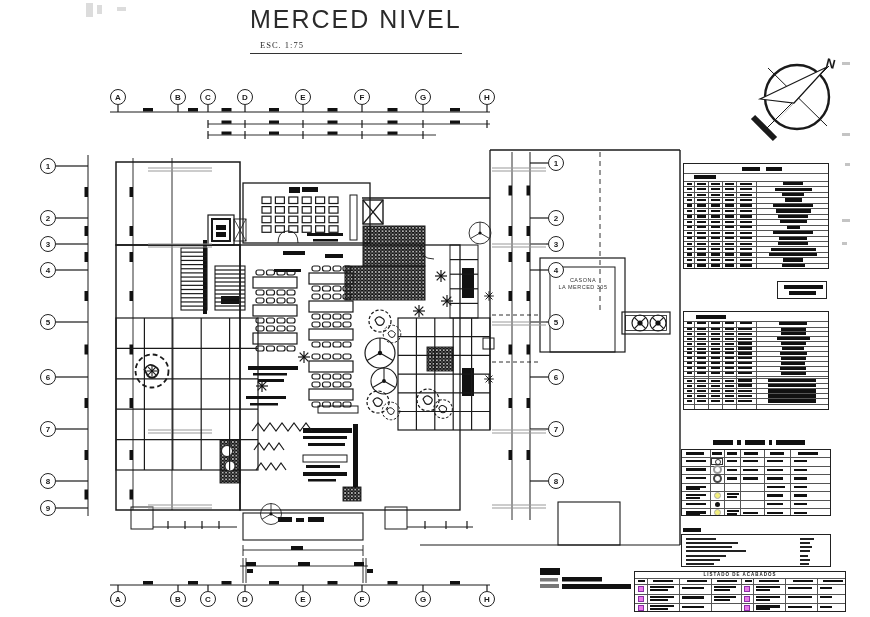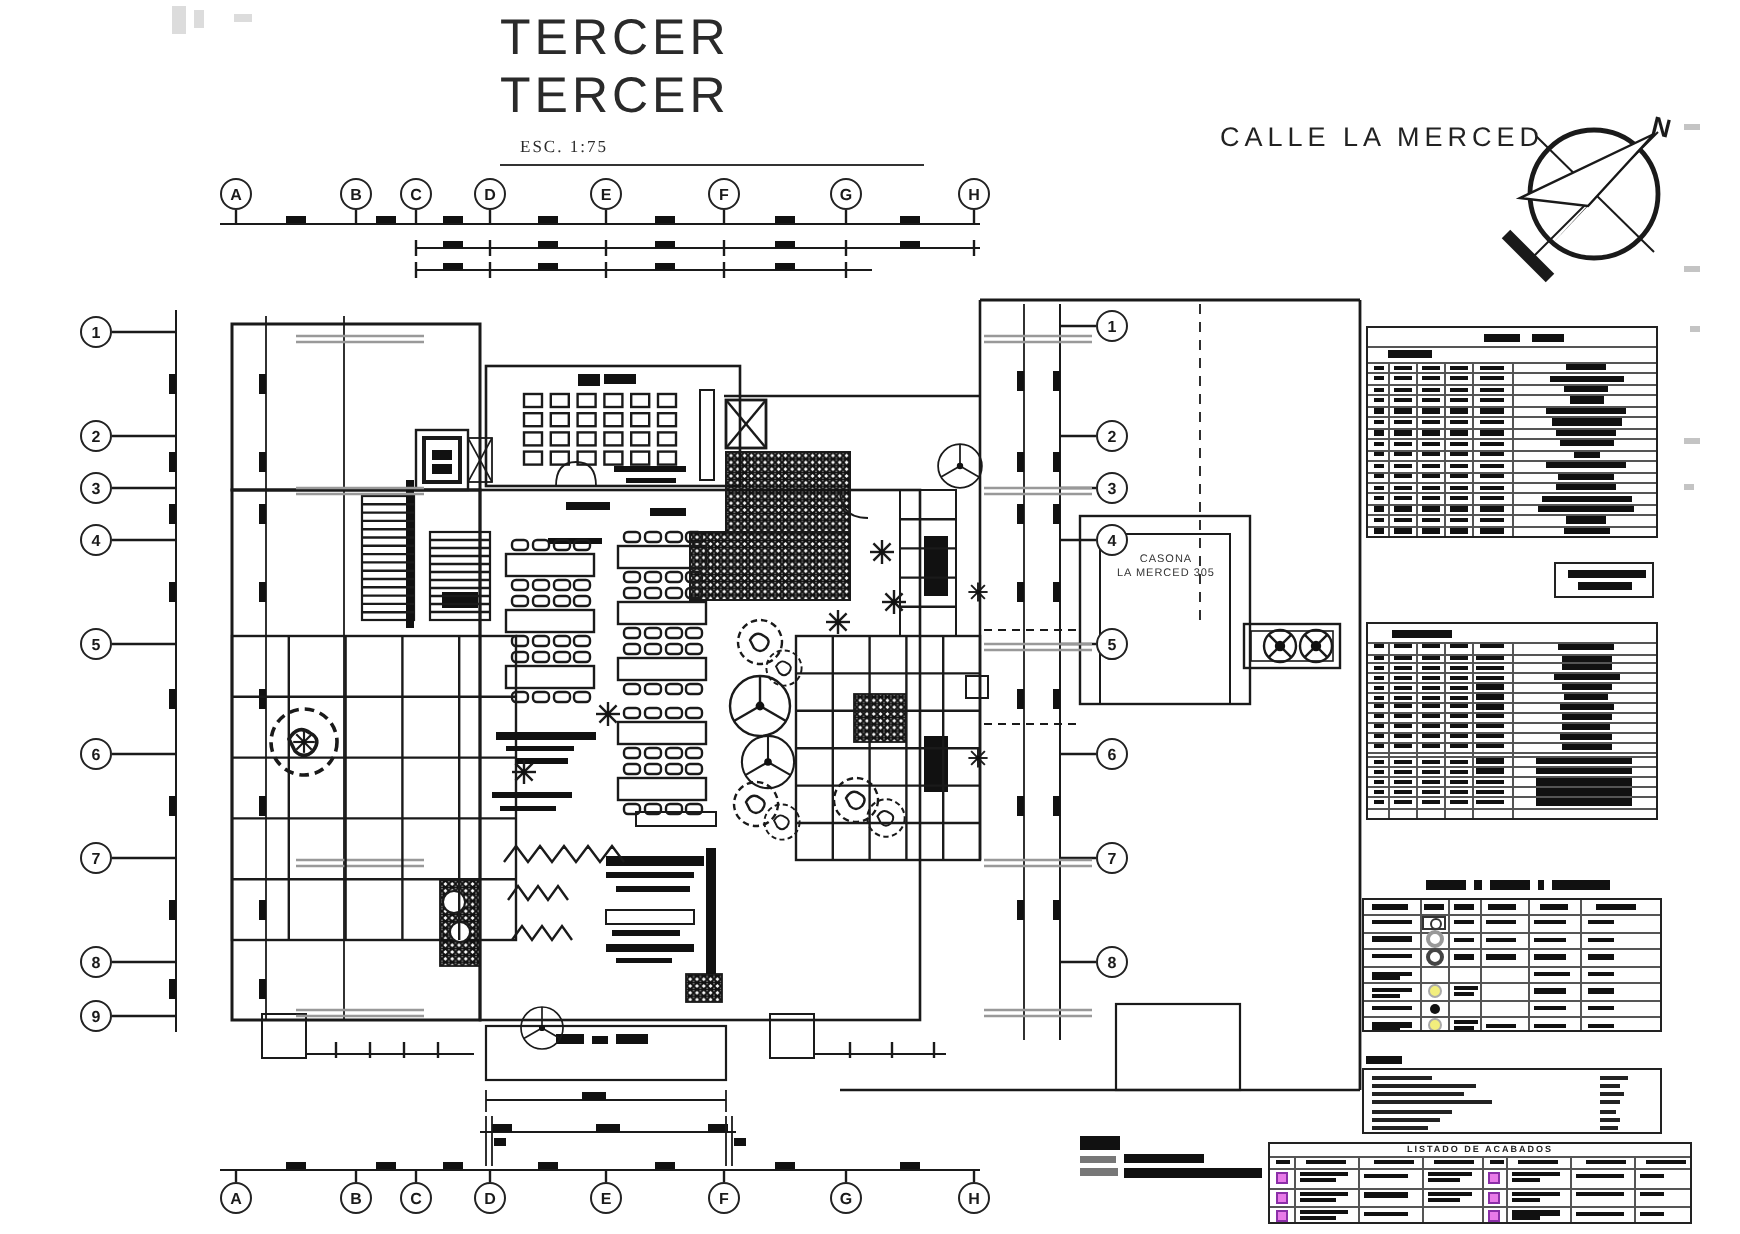--- a/index.html
+++ b/index.html
@@ -438,24 +438,23 @@
         <line x1="202" y1="521" x2="202" y2="529" stroke-width="0.9"></line>
         <line x1="219" y1="521" x2="219" y2="529" stroke-width="0.9"></line>
         <line x1="425" y1="521" x2="425" y2="529" stroke-width="0.9"></line>
         <line x1="446" y1="521" x2="446" y2="529" stroke-width="0.9"></line>
         <line x1="467" y1="521" x2="467" y2="529" stroke-width="0.9"></line>
       </g>
 </svg>
 
 <div id="overlay">
   <div class="title-wrap">
-    <span class="title-main">TERCER TERCER</span><span class="title-scale">ESC. 1:75</span>
+    <span class="title-main">MERCED NIVEL</span><span class="title-scale">ESC. 1:75</span>
     <div class="title-underline"></div>
   </div>
-  <div class="street">CALLE LA MERCED</div>
   <div class="north-n">N</div>
   <div class="casona">
     <div>CASONA</div>
     <div>LA MERCED 305</div>
   </div>
   <div id="bubbles">
         <div class="bubble" style="position: absolute; left: 110px; top: 89px;">A</div>
         <div class="bubble" style="position: absolute; left: 110px; top: 591px;">A</div>
         <div class="bubble" style="position: absolute; left: 170px; top: 89px;">B</div>
         <div class="bubble" style="position: absolute; left: 170px; top: 591px;">B</div>

